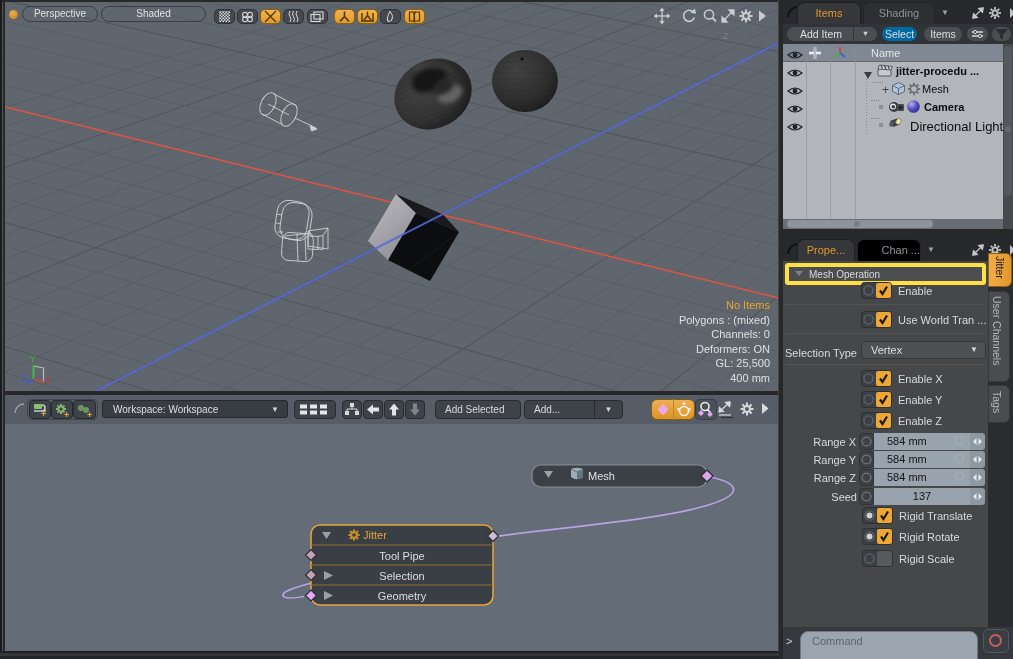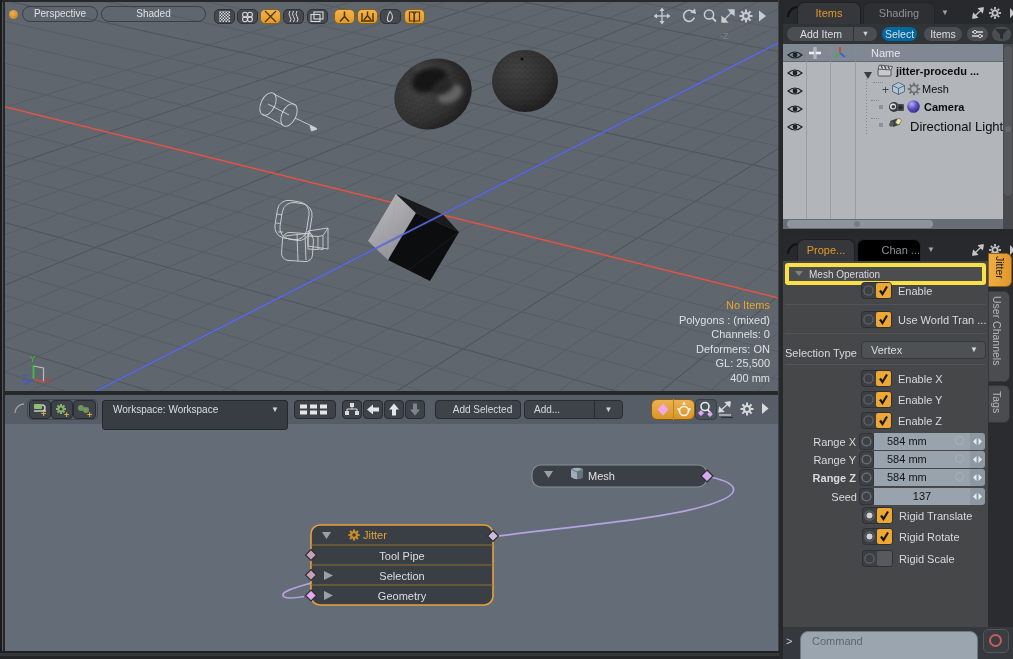--- a/index.html
+++ b/index.html
@@ -297,21 +297,21 @@
         </g>
         <text x="12" y="16.5" font-size="9" font-weight="bold" fill="#e8a93c">+</text>
       </svg></div>
   <div class="abs" style="left:68px;top:5px;width:23px;height:19px;background:#3e434a;border:1px solid #282b2f;border-radius:4px;"><svg width="20" height="18" viewBox="0 0 20 18">
         <g fill="#7fa863" opacity="0.8">
           <circle cx="7" cy="7" r="3"></circle>
           <circle cx="12" cy="9" r="3"></circle>
         </g>
         <text x="13" y="16.5" font-size="9" font-weight="bold" fill="#e8a93c">+</text>
       </svg></div>
-  <div class="abs" style="left:97px;top:5px;width:186px;height:30px;background:#383d43;border:1px solid #25282c;border-radius:3px;color:#dcdee1;font-size:10px;line-height:17px;padding-left:10px;">Workspace: Workspace<span style="position:absolute;right:8px;top:0;color:#cfd2d5;font-size:8px;">▼</span></div>
+  <div class="abs" style="left:97px;top:5px;width:186px;height:18px;background:#383d43;border:1px solid #25282c;border-radius:3px;color:#dcdee1;font-size:10px;line-height:17px;padding-left:10px;">Workspace: Workspace<span style="position:absolute;right:8px;top:0;color:#cfd2d5;font-size:8px;">▼</span></div>
   <div class="abs" style="left:289px;top:5px;width:42px;height:19px;background:#3e434a;border:1px solid #282b2f;border-radius:4px;"><svg width="40" height="17" viewBox="0 0 40 17">
         <g fill="#e4e6e8">
           <rect x="5" y="3.5" width="7" height="4"></rect>
           <rect x="15" y="3.5" width="7" height="4"></rect>
           <rect x="25" y="3.5" width="7" height="4"></rect>
           <rect x="5" y="9.5" width="7" height="4"></rect>
           <rect x="15" y="9.5" width="7" height="4"></rect>
           <rect x="25" y="9.5" width="7" height="4"></rect>
         </g>
       </svg></div>
@@ -325,21 +325,21 @@
       </svg></div>
   <div class="abs" style="left:358px;top:5px;width:20px;height:19px;background:#3e434a;border:1px solid #282b2f;border-radius:4px;"><svg width="18" height="17" viewBox="0 0 18 17">
         <path d="M 3 8.5 l 6 -5 l 0 3 l 6 0 l 0 4 l -6 0 l 0 3 z" fill="#e2e4e6"></path>
       </svg></div>
   <div class="abs" style="left:379px;top:5px;width:20px;height:19px;background:#3e434a;border:1px solid #282b2f;border-radius:4px;"><svg width="18" height="17" viewBox="0 0 18 17">
         <path d="M 9 2.5 l 5 6 l -3 0 l 0 6 l -4 0 l 0 -6 l -3 0 z" fill="#e2e4e6"></path>
       </svg></div>
   <div class="abs" style="left:400px;top:5px;width:20px;height:19px;background:#3e434a;border:1px solid #282b2f;border-radius:4px;"><svg width="18" height="17" viewBox="0 0 18 17">
         <path d="M 9 14.5 l 5 -6 l -3 0 l 0 -6 l -4 0 l 0 6 l -3 0 z" fill="#7e848b"></path>
       </svg></div>
-  <div class="abs" style="left:430px;top:5px;width:86px;height:19px;background:#3e434a;border:1px solid #282b2f;border-radius:4px;color:#d8dadd;font-size:10px;line-height:17px;padding-left:9px;text-align:center;">Add Selected</div>
+  <div class="abs" style="left:430px;top:5px;width:86px;height:19px;background:#3e434a;border:1px solid #282b2f;border-radius:4px;color:#d8dadd;font-size:10px;line-height:17px;padding-left:9px;">Add Selected</div>
   <div class="abs" style="left:519px;top:5px;width:99px;height:19px;background:#3e434a;border:1px solid #282b2f;border-radius:4px;color:#d8dadd;font-size:10px;line-height:17px;padding-left:9px;">Add...<span style="position:absolute;right:0;top:0;width:28px;height:17px;border-left:1px solid #282b2f;text-align:center;color:#cfd2d5;font-size:8px;line-height:17px;">▼</span></div>
   <div class="abs" style="left:646px;top:4px;width:44px;height:21px;background:linear-gradient(#eeb052,#da9524);border:1px solid #7e5c16;border-radius:6px;"></div>
   <div class="abs" style="left:648px;top:5px;width:20px;height:19px;"><svg width="20" height="19" viewBox="0 0 20 19">
         <path d="M 10 3.5 l 5.5 6 l -5.5 6 l -5.5 -6 z" fill="#f0a8e8"></path>
       </svg></div>
   <div class="abs" style="left:668px;top:4px;width:1px;height:21px;background:#b8862a;"></div>
   <div class="abs" style="left:669px;top:5px;width:20px;height:19px;"><svg width="20" height="19" viewBox="0 0 20 19">
         <circle cx="10" cy="11" r="4.5" fill="none" stroke="#f2f3f4" stroke-width="1.6"></circle>
         <path d="M10 1.5 l 2 3 l -4 0 z M3 8 l 3.5 0.5 l -2 3 z M17 8 l -3.5 0.5 l 2 3 z" fill="#f2f3f4"></path>
       </svg></div>
@@ -678,21 +678,21 @@
   <div class="txt" style="left:2px;top:454px;color:#d8dbde;font-size:11px;width:71px;text-align:right;">Range Y</div>
   <svg width="15" height="17" viewBox="0 0 15 17" style="position:absolute;left:76px;top:451px">
       <rect x="0.5" y="0.5" width="14" height="16" rx="3" fill="#3d4044" stroke="#2f3236"></rect>
       <circle cx="7.5" cy="8.5" r="4.4" fill="none" stroke="#6e7277" stroke-width="1.4"></circle>
     </svg>
   <div class="abs" style="left:91px;top:451px;width:96px;height:17px;background:#98a3ae;color:#131416;font-size:11px;line-height:16px;padding-left:13px;text-align:left;">584 mm<span style="position:absolute;right:6px;top:3px;width:9px;height:9px;border:1.5px solid #a8b2bc;border-radius:50%;"></span></div>
   <div class="abs" style="left:187px;top:451px;width:15px;height:17px;background:#8d98a3;border-radius:0 3px 3px 0;">
 <svg width="15" height="17">
         <path d="M 6.5 5 l -3.5 3.5 l 3.5 3.5 z M 8.5 5 l 3.5 3.5 l -3.5 3.5 z" fill="#e8eaec"></path>
       </svg></div>
-  <div class="txt" style="left:2px;top:472px;color:#d8dbde;font-size:11px;width:71px;text-align:right;font-weight:bold;">Range Z</div>
+  <div class="txt" style="left:2px;top:472px;color:#d8dbde;font-size:11px;width:71px;text-align:right;">Range Z</div>
   <svg width="15" height="17" viewBox="0 0 15 17" style="position:absolute;left:76px;top:469px">
       <rect x="0.5" y="0.5" width="14" height="16" rx="3" fill="#3d4044" stroke="#2f3236"></rect>
       <circle cx="7.5" cy="8.5" r="4.4" fill="none" stroke="#6e7277" stroke-width="1.4"></circle>
     </svg>
   <div class="abs" style="left:91px;top:469px;width:96px;height:17px;background:#98a3ae;color:#131416;font-size:11px;line-height:16px;padding-left:13px;text-align:left;">584 mm<span style="position:absolute;right:6px;top:3px;width:9px;height:9px;border:1.5px solid #a8b2bc;border-radius:50%;"></span></div>
   <div class="abs" style="left:187px;top:469px;width:15px;height:17px;background:#8d98a3;border-radius:0 3px 3px 0;">
 <svg width="15" height="17">
         <path d="M 6.5 5 l -3.5 3.5 l 3.5 3.5 z M 8.5 5 l 3.5 3.5 l -3.5 3.5 z" fill="#e8eaec"></path>
       </svg></div>
   <div class="txt" style="left:3px;top:491px;color:#d8dbde;font-size:11px;width:71px;text-align:right;">Seed</div>

